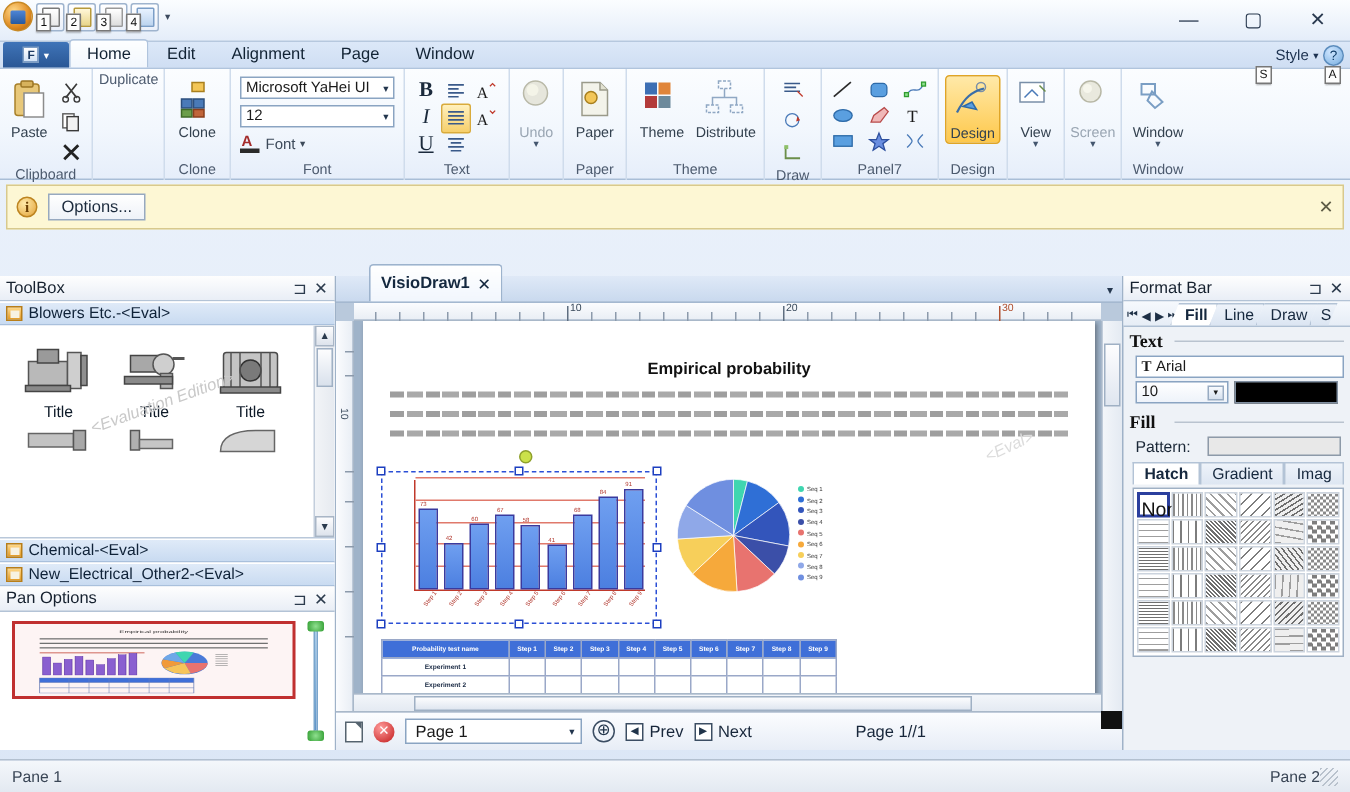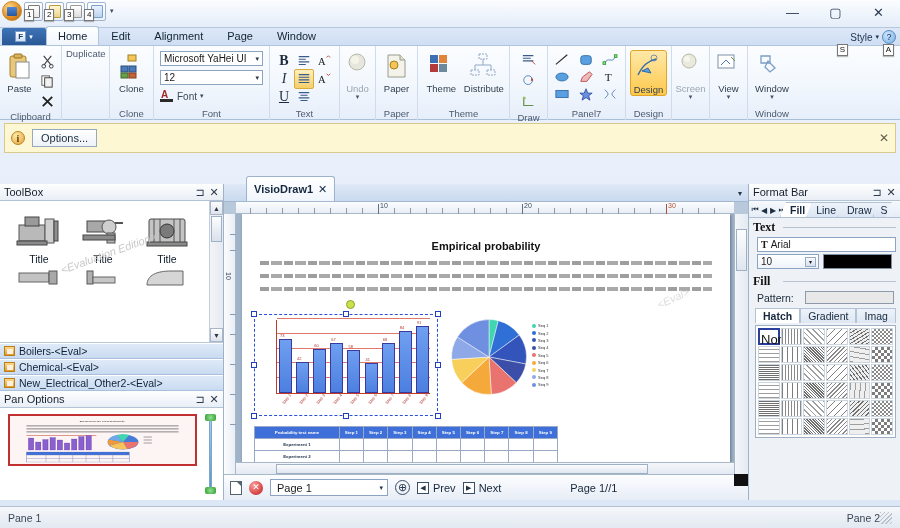--- a/index.html
+++ b/index.html
@@ -623,45 +623,45 @@
             </svg>
           </span>
           <span class="lbl">Design</span>
         </div>
       </div>
       <div class="glabel">Design</div>
     </div>
 
     <div class="grp" style="width:38px">
       <div class="gcontent" style="justify-content:center">
-        <div class="bigbtn dis" style="width:34px">
-          <span class="ico">
-            <svg width="26" height="22" viewBox="0 0 26 22">
-                <circle cx="13" cy="9" r="7" fill="#e9e9de" stroke="#b8b8a6"></circle>
-                <circle cx="11" cy="7" r="3" fill="#f6f6ec"></circle>
-              </svg>
-          </span>
-          <span class="lbl">Screen</span>
-          <span class="caret">▾</span>
-        </div>
-      </div>
-      <div class="glabel"></div>
-    </div>
-
-    <div class="grp" style="width:38px">
-      <div class="gcontent" style="justify-content:center">
         <div class="bigbtn" style="width:34px">
           <span class="ico">
             <svg width="26" height="22" viewBox="0 0 26 22">
                 <rect x="4" y="3" width="16" height="13" fill="#fff" stroke="#7a8fa8"></rect>
                 <path d="M7 13l5-5 4 4" stroke="#4a7ab8" fill="none"></path>
                 <path d="M17 5l4 4" stroke="#6b8e4a"></path>
               </svg>
           </span>
           <span class="lbl">View</span>
+          <span class="caret">▾</span>
+        </div>
+      </div>
+      <div class="glabel"></div>
+    </div>
+
+    <div class="grp" style="width:38px">
+      <div class="gcontent" style="justify-content:center">
+        <div class="bigbtn dis" style="width:34px">
+          <span class="ico">
+            <svg width="26" height="22" viewBox="0 0 26 22">
+                <circle cx="13" cy="9" r="7" fill="#e9e9de" stroke="#b8b8a6"></circle>
+                <circle cx="11" cy="7" r="3" fill="#f6f6ec"></circle>
+              </svg>
+          </span>
+          <span class="lbl">Screen</span>
           <span class="caret">▾</span>
         </div>
       </div>
       <div class="glabel"></div>
     </div>
 
     <div class="grp" style="width:48px;border-right:none">
       <div class="gcontent" style="justify-content:center">
         <div class="bigbtn" style="width:44px">
           <span class="ico">
@@ -689,20 +689,24 @@
     <div class="dockL">
 
       <div class="paneHdr">
         <span>ToolBox</span>
         <span class="sp"></span>
         <span class="pinIco">⊐</span>
         <span class="xIco">✕</span>
       </div>
 
       <div class="toolbox">
+        <div class="stencilHdr">
+          <span class="stIco"></span>
+          <span>Blowers Etc.-&lt;Eval&gt;</span>
+        </div>
 
         <div class="stencilBody">
           <div class="shapeRow">
             <div class="shapeCell">
               <div class="shapeArt">
                 <svg width="52" height="40" viewBox="0 0 52 40">
                   <rect x="6" y="14" width="26" height="16" fill="#b9b9b9" stroke="#555"></rect>
                   <rect x="12" y="6" width="14" height="9" fill="#9a9a9a" stroke="#444"></rect>
                   <rect x="32" y="8" width="9" height="24" fill="#cfcfcf" stroke="#555"></rect>
                   <rect x="41" y="10" width="4" height="20" fill="#8f8f8f" stroke="#444"></rect>
@@ -766,24 +770,20 @@
 
           <div class="evalWm">&lt;Evaluation Edition&gt;</div>
 
           <div class="sbarV">
             <div class="sbarBtn">▲</div>
             <div class="sthumb"></div>
             <div class="sbarBtn" style="position:absolute;bottom:0;left:0;right:0">▼</div>
           </div>
         </div>
 
-        <div class="stencilHdr">
-          <span class="stIco"></span>
-          <span>Boilers-&lt;Eval&gt;</span>
-        </div>
         <div class="stencilHdr">
           <span class="stIco"></span>
           <span>Chemical-&lt;Eval&gt;</span>
         </div>
         <div class="stencilHdr">
           <span class="stIco"></span>
           <span>New_Electrical_Other2-&lt;Eval&gt;</span>
         </div>
       </div>
 

